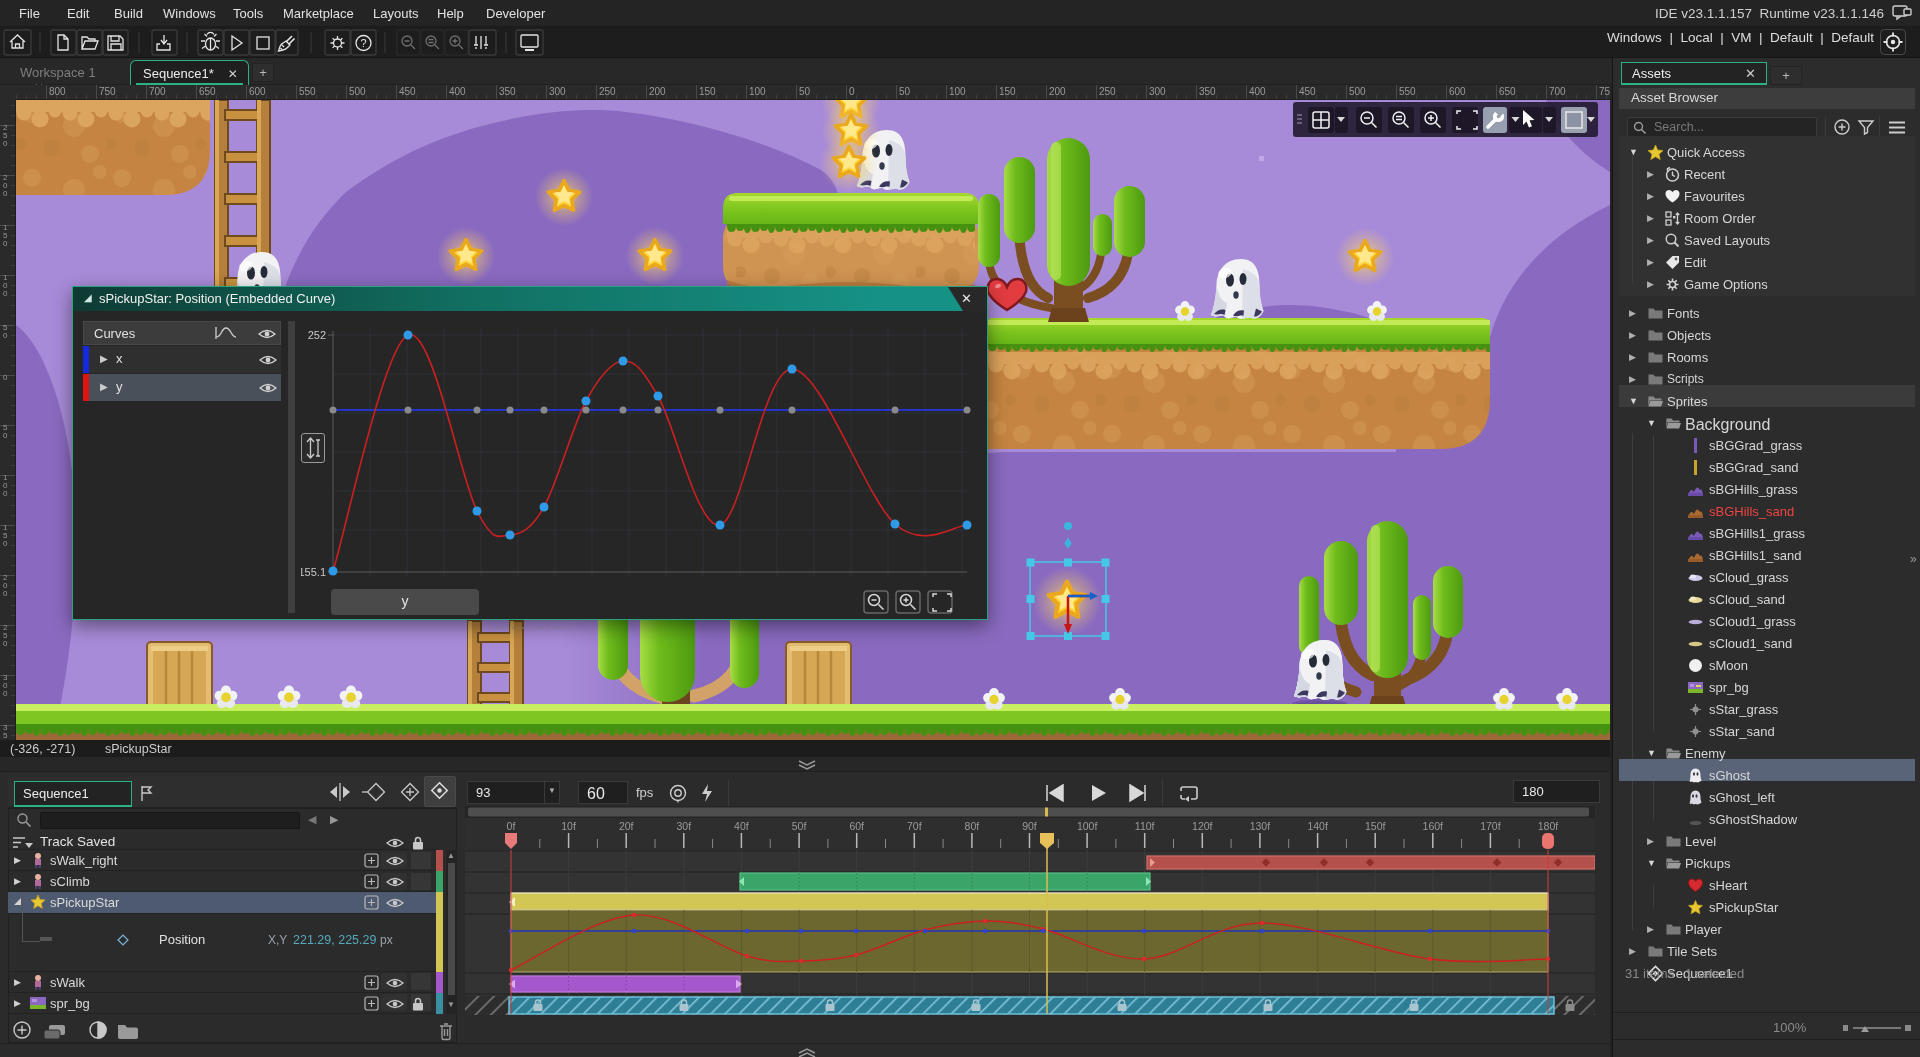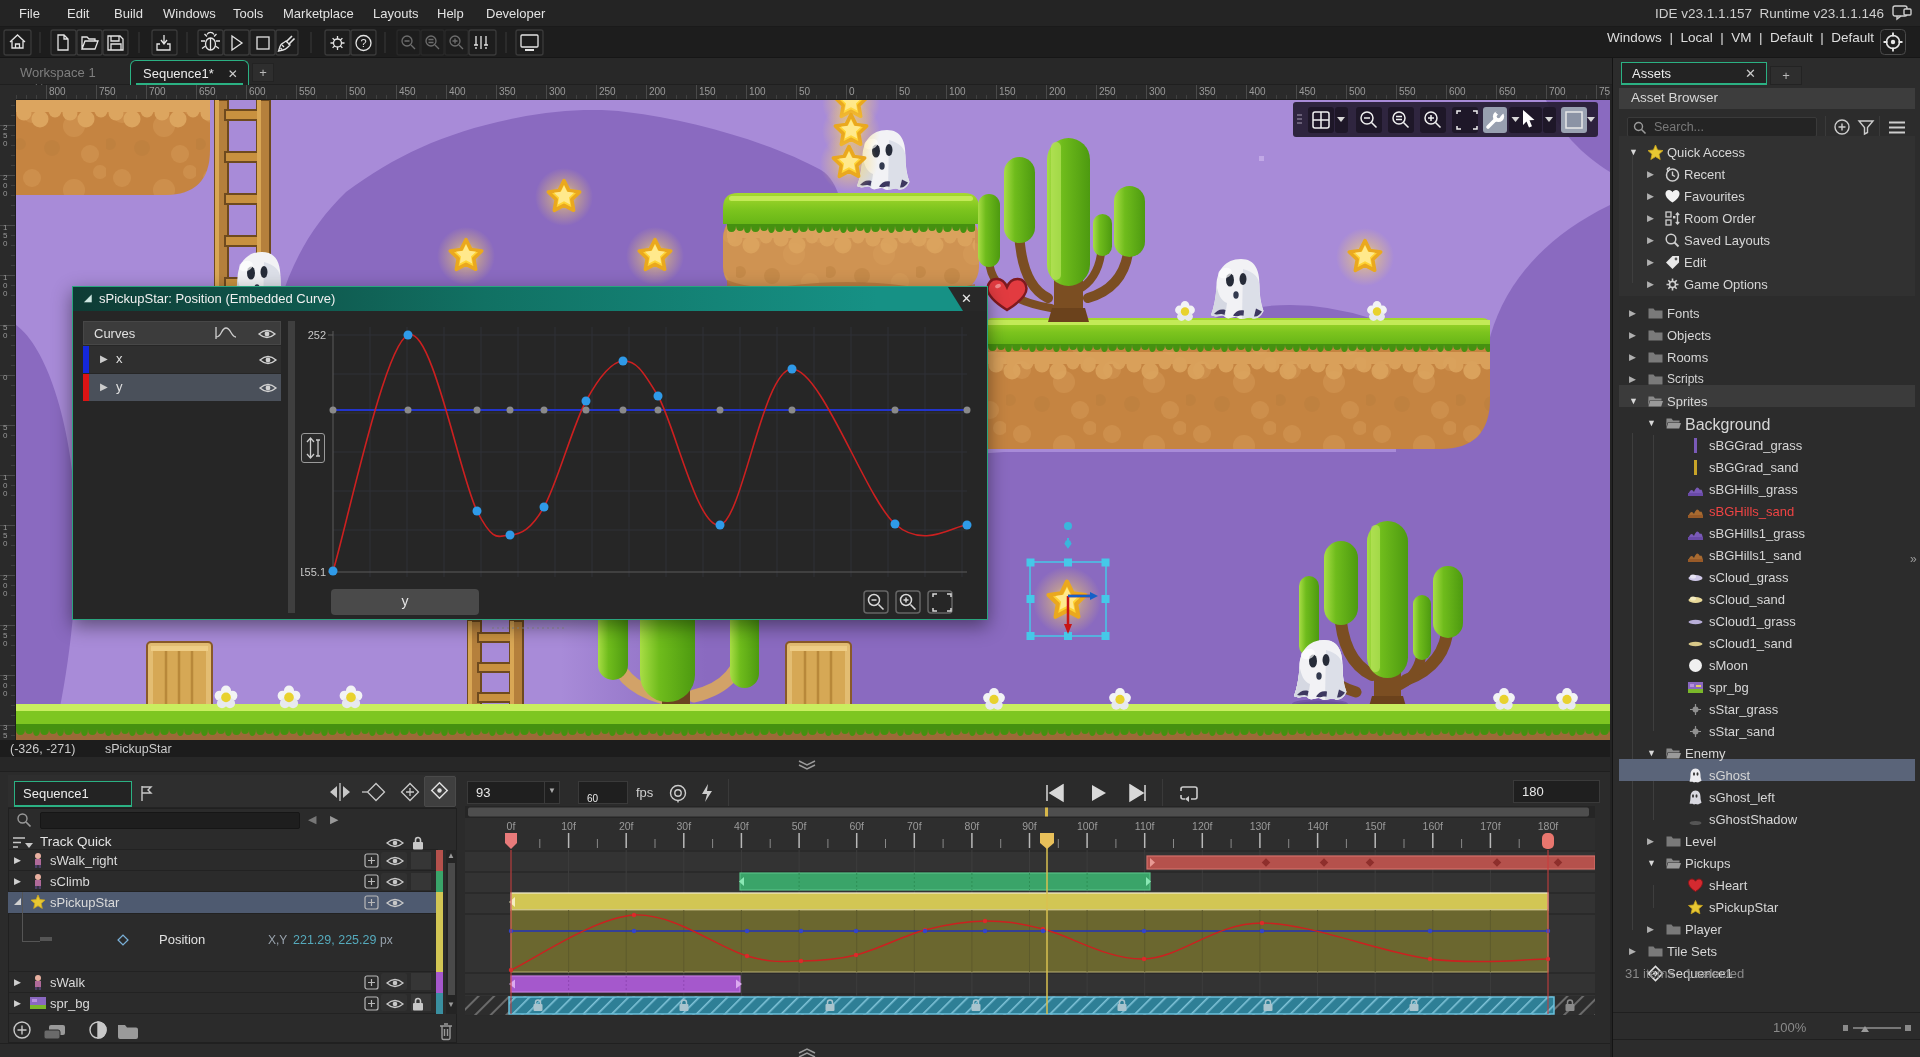--- a/index.html
+++ b/index.html
@@ -864,21 +864,21 @@
       </g>
     </svg>
     <div style="position:absolute;left:424px;top:19px;width:32px;height:31px;background:#3f3f3f;border:1px solid #4a4a4a;border-radius:2px">
       <svg width="30" height="29">
           <rect x="9" y="8" width="11" height="11" fill="none" stroke="#e0e0e0" stroke-width="1.4" transform="rotate(45 14.5 13.5)"></rect>
           <circle cx="14.5" cy="13.5" r="2.2" fill="#e0e0e0"></circle>
         </svg>
     </div>
 
     <div style="position:absolute;left:467px;top:24px;width:93px;height:23px;background:#1f1f1f;border:1px solid #3a3a3a;font-size:13px;color:#e8e8e8;padding:3px 0 0 8px">93<span style="position:absolute;right:3px;top:4px;font-size:8px;color:#aaa">▼</span><div style="position:absolute;right:14px;top:0;width:1px;height:21px;background:#3a3a3a"></div></div>
-    <div style="position:absolute;left:578px;top:24px;width:50px;height:23px;background:#1f1f1f;border:1px solid #3a3a3a;font-size:10px;color:#e8e8e8;padding:11px 0 0 8px">60</div>
+    <div style="position:absolute;left:578px;top:24px;width:50px;height:23px;background:#1f1f1f;border:1px solid #3a3a3a;font-size:16px;color:#e8e8e8;padding:3px 0 0 8px">60</div>
     <span style="position:absolute;left:636px;top:28px;font-size:13px;color:#d0d0d0">fps</span>
     <svg width="20" height="20" style="position:absolute;left:668px;top:26px">
         <circle cx="10" cy="10" r="7.5" fill="none" stroke="#cccccc" stroke-width="1.4"></circle>
         <circle cx="10" cy="10" r="3.2" fill="none" stroke="#cccccc" stroke-width="1.4"></circle>
         <path d="M10 17.5 v2" stroke="#cccccc" stroke-width="1.4"></path>
       </svg>
     <svg width="16" height="20" style="position:absolute;left:699px;top:26px">
         <path d="M9 1 L3 11 h5 l-2 8 7 -11 h-5 z" fill="#cccccc"></path>
       </svg>
     <div style="position:absolute;left:728px;top:22px;width:1px;height:27px;background:#3a3a3a"></div>
@@ -918,21 +918,21 @@
         <circle cx="6.5" cy="6.5" r="4.5" fill="none" stroke="#9a9a9a" stroke-width="1.4"></circle>
         <path d="M10 10 l4.5 4.5" stroke="#9a9a9a" stroke-width="1.7"></path>
       </svg>
     <div style="position:absolute;left:40px;top:55px;width:260px;height:17px;background:#1e1e1e;border:1px solid #161616;border-radius:2px"></div>
     <span style="position:absolute;left:308px;top:56px;font-size:11px;color:#777">◀</span>
     <span style="position:absolute;left:330px;top:56px;font-size:11px;color:#999">▶</span>
     <svg width="22" height="16" style="position:absolute;left:12px;top:78px">
         <path d="M1 3 h12 M1 7.5 h8 M1 12 h5" stroke="#c8c8c8" stroke-width="1.6"></path>
         <path d="M13 8 l4 5 4 -5 z" fill="#c8c8c8"></path>
       </svg>
-    <span style="position:absolute;left:40px;top:77px;font-size:13.5px;color:#e2e2e2">Track Quick</span>
+    <span style="position:absolute;left:40px;top:77px;font-size:13.5px;color:#e2e2e2">Track Saved</span>
     <svg width="18" height="14" style="position:absolute;left:386px;top:79px">
         <path d="M1 7 Q9 0 17 7 Q9 14 1 7 Z" fill="none" stroke="#c8c8c8" stroke-width="1.3"></path>
         <circle cx="9" cy="7" r="2.3" fill="#c8c8c8"></circle>
       </svg>
     <svg width="16" height="16" style="position:absolute;left:410px;top:78px">
         <rect x="3" y="7" width="10" height="7.5" rx="1" fill="#c8c8c8"></rect>
         <path d="M5.5 7 V5 a2.5 2.5 0 0 1 5 0 v2" fill="none" stroke="#c8c8c8" stroke-width="1.6"></path>
       </svg>
     <span style="position:absolute;left:14px;top:98px;font-size:9px;color:#d0d0d0;">▶</span>
       <svg width="16" height="16" style="position:absolute;left:30px;top:95px">

